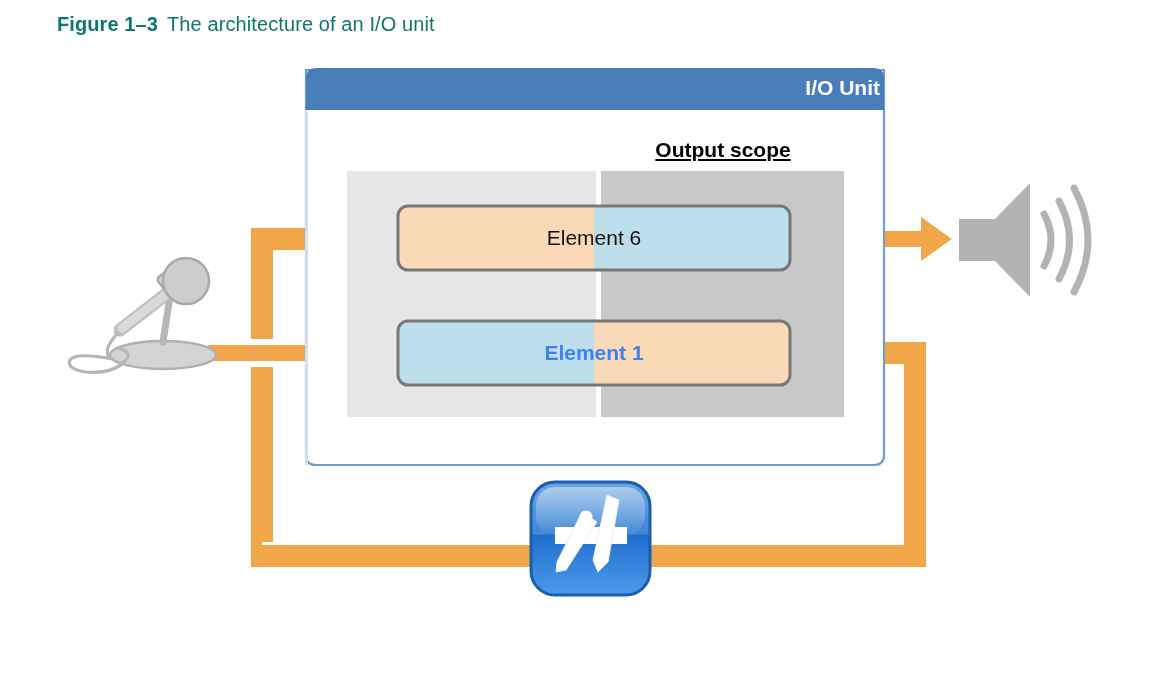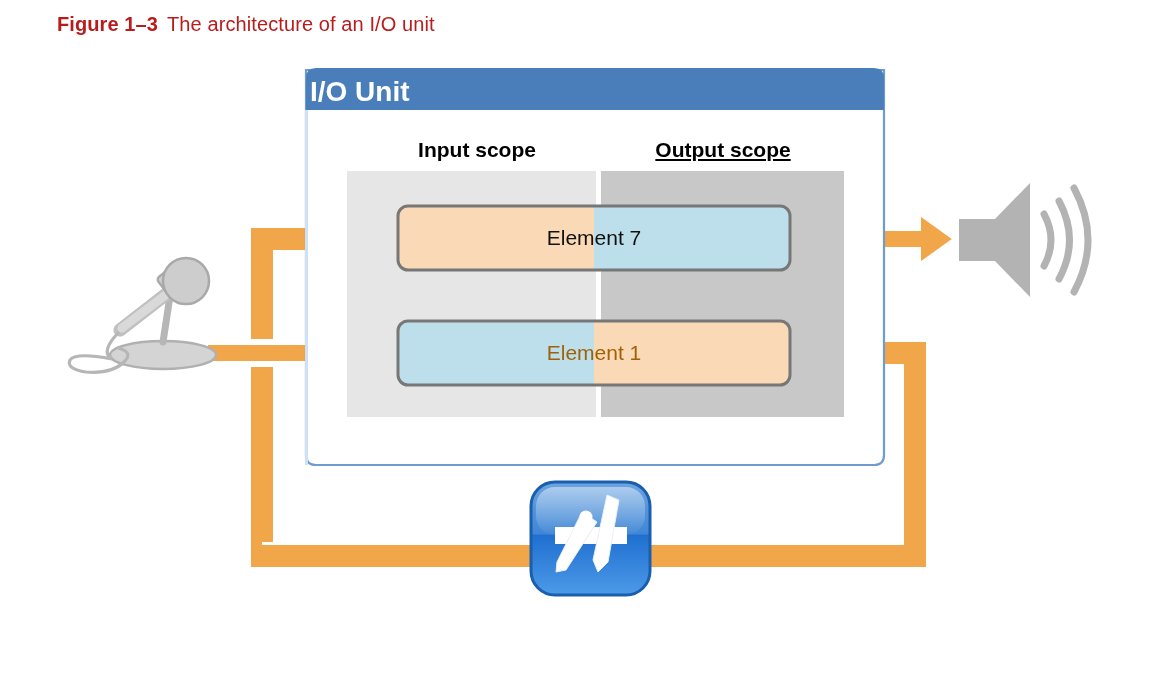--- a/index.html
+++ b/index.html
@@ -14,21 +14,21 @@
     position: relative;
     overflow: hidden;
   }
 
   
   #caption {
     position: absolute;
     left: 57px;
     top: 13px;
     font-size: 20px;
-    color: #b91c1c;
+    color: #0f766e;
     white-space: nowrap;
     letter-spacing: 0.1px;
   }
   #caption .fig-label {
     font-weight: bold;
   }
   #caption .fig-text {
     font-weight: normal;
     margin-left: 9px;
   }
@@ -50,22 +50,22 @@
   
   .lbl {
     position: absolute;
     white-space: nowrap;
     pointer-events: none;
   }
   #io-unit-title {
     left: 310px;
     top: 76px;
     width: 570px;
-    text-align: left;
-    font-size: 28px;
+    text-align: right;
+    font-size: 21px;
     font-weight: bold;
     color: #ffffff;
     pointer-events: auto;
   }
   #input-scope-label {
     left: 348px;
     top: 138px;
     width: 258px;
     text-align: center;
     font-size: 21px;
@@ -90,22 +90,22 @@
     font-size: 21px;
     font-weight: normal;
     color: #111111;
   }
   #element1-label {
     left: 398px;
     top: 341px;
     width: 392px;
     text-align: center;
     font-size: 21px;
-    font-weight: normal;
-    color: #a16207;
+    font-weight: bold;
+    color: #3b82f6;
   }
   #app-label {
     left: 455px;
     top: 610px;
     width: 280px;
     text-align: center;
     font-size: 20px;
     font-weight: normal;
     color: #111111;
   }
@@ -222,22 +222,21 @@
 
       <path d="M 582 512 L 597 522 L 566 570 L 556 572 L 557 562 Z" fill="#ffffff" stroke="#e8eff7" stroke-width="1"></path>
       <circle cx="586" cy="517" r="6.5" fill="#ffffff"></circle>
 
       <path d="M 607 495 L 619 500 L 608 562 L 598 572 L 593 560 Z" fill="#ffffff" stroke="#e8eff7" stroke-width="1"></path>
     </g>
   </svg>
 
   <div class="lbl" id="io-unit-title">I/O Unit</div>
 
-  <div class="lbl" id="input-scope-label">Input scope</div>
 
   <div class="lbl" id="output-scope-label">Output scope</div>
 
-  <div class="lbl" id="element0-label">Element 7</div>
+  <div class="lbl" id="element0-label">Element 6</div>
 
   <div class="lbl" id="element1-label">Element 1</div>
 
 
 </div>
 
 </body></html>

